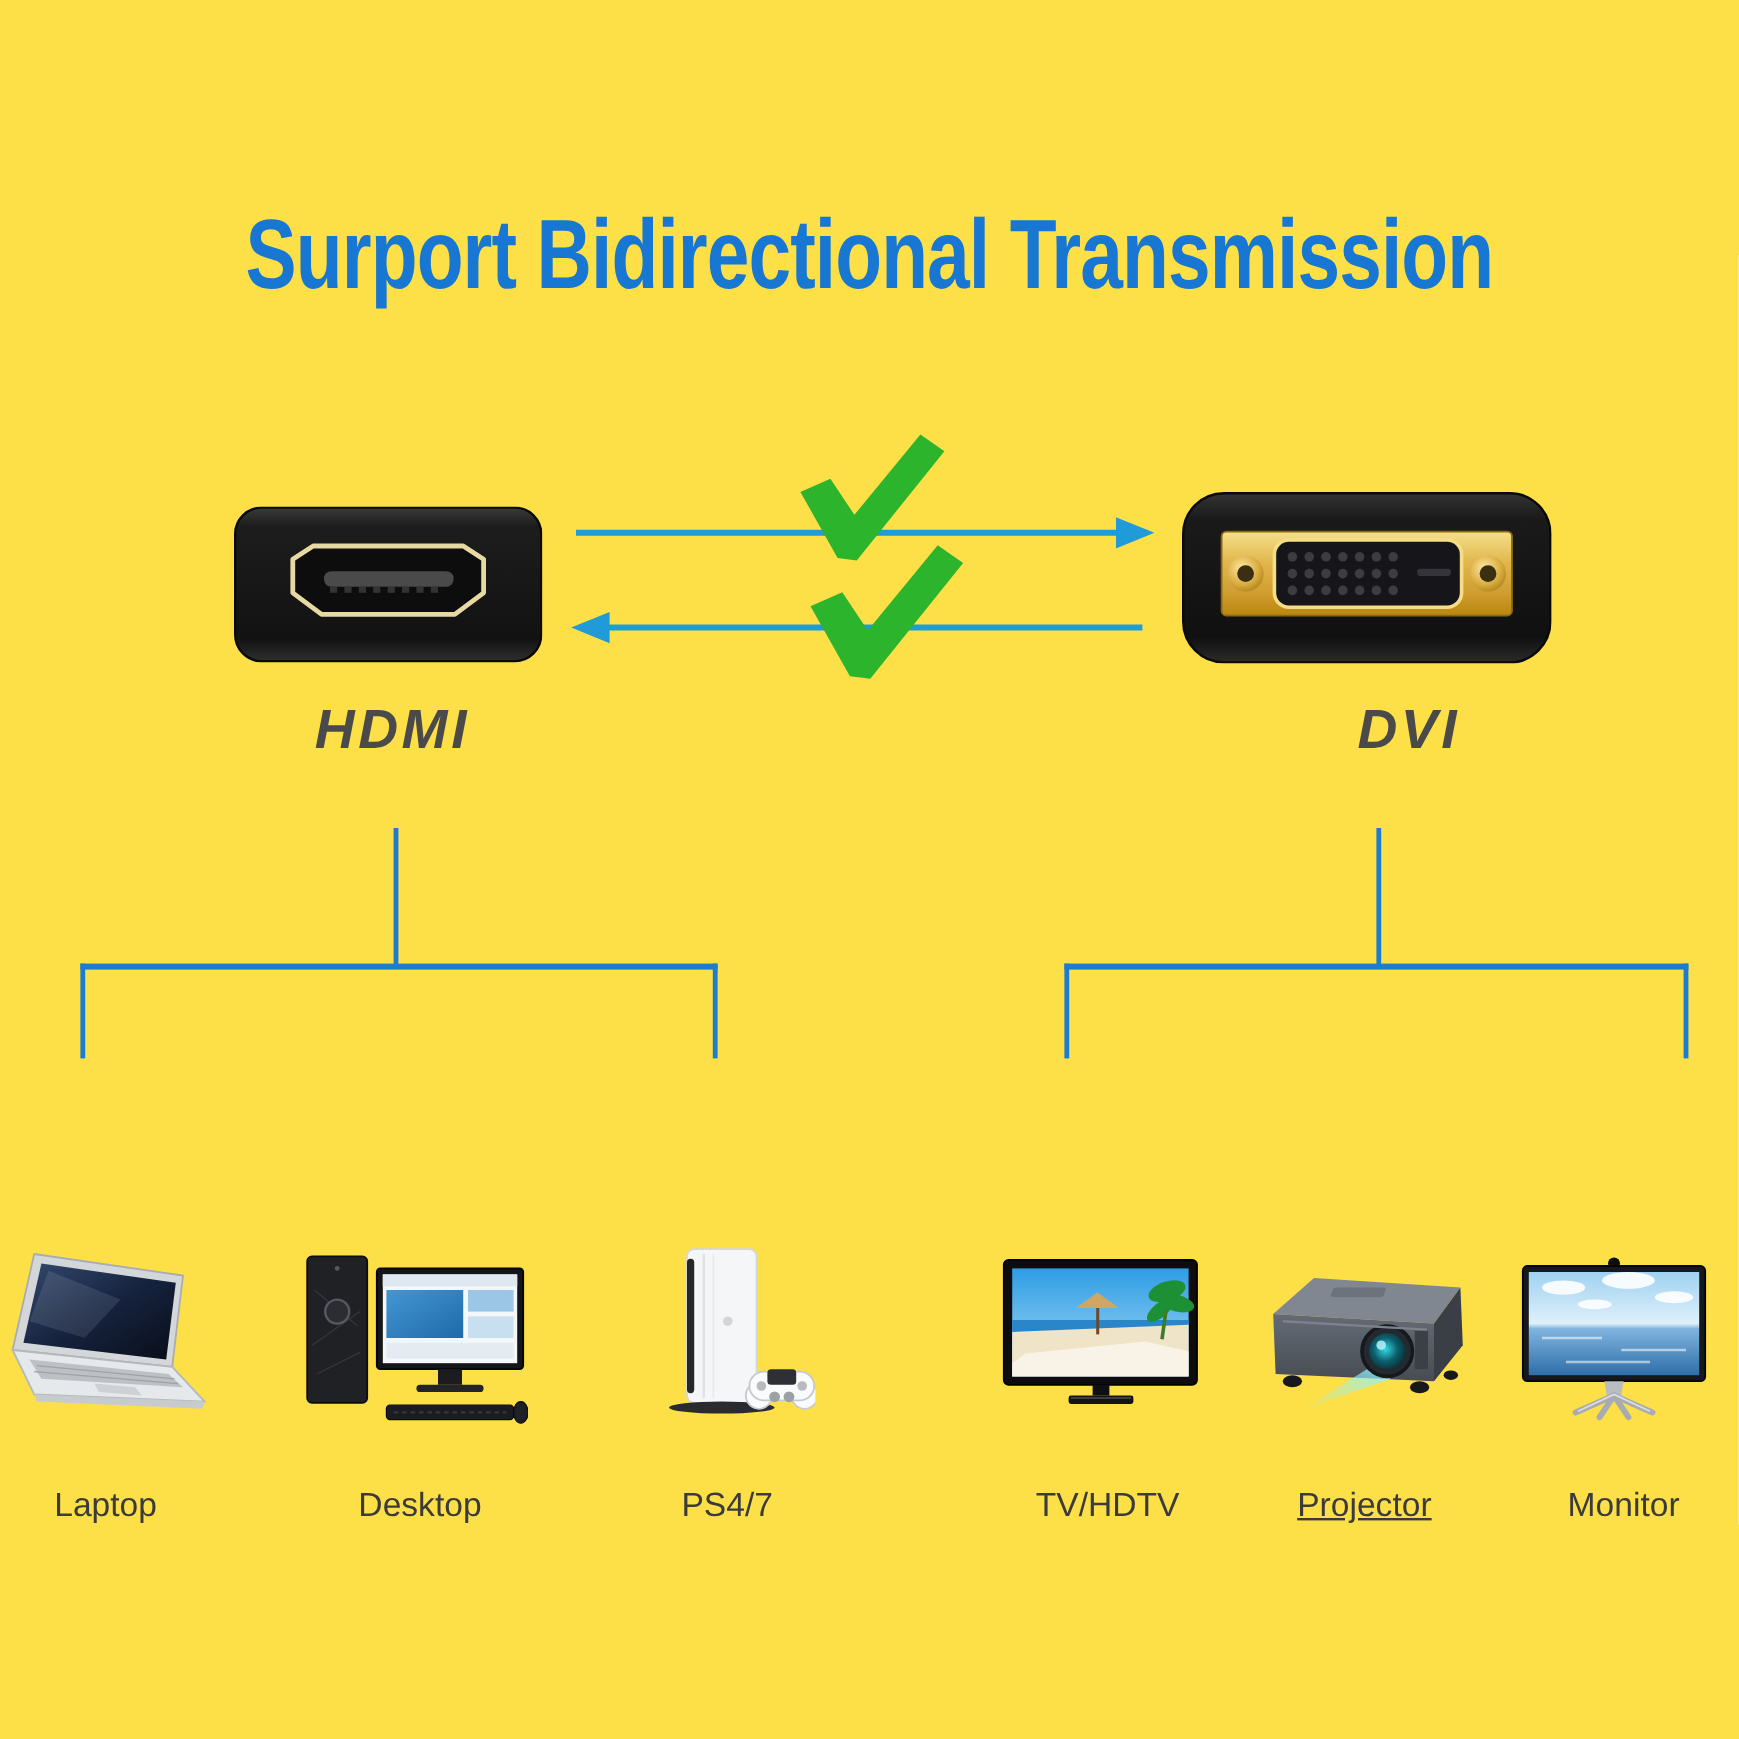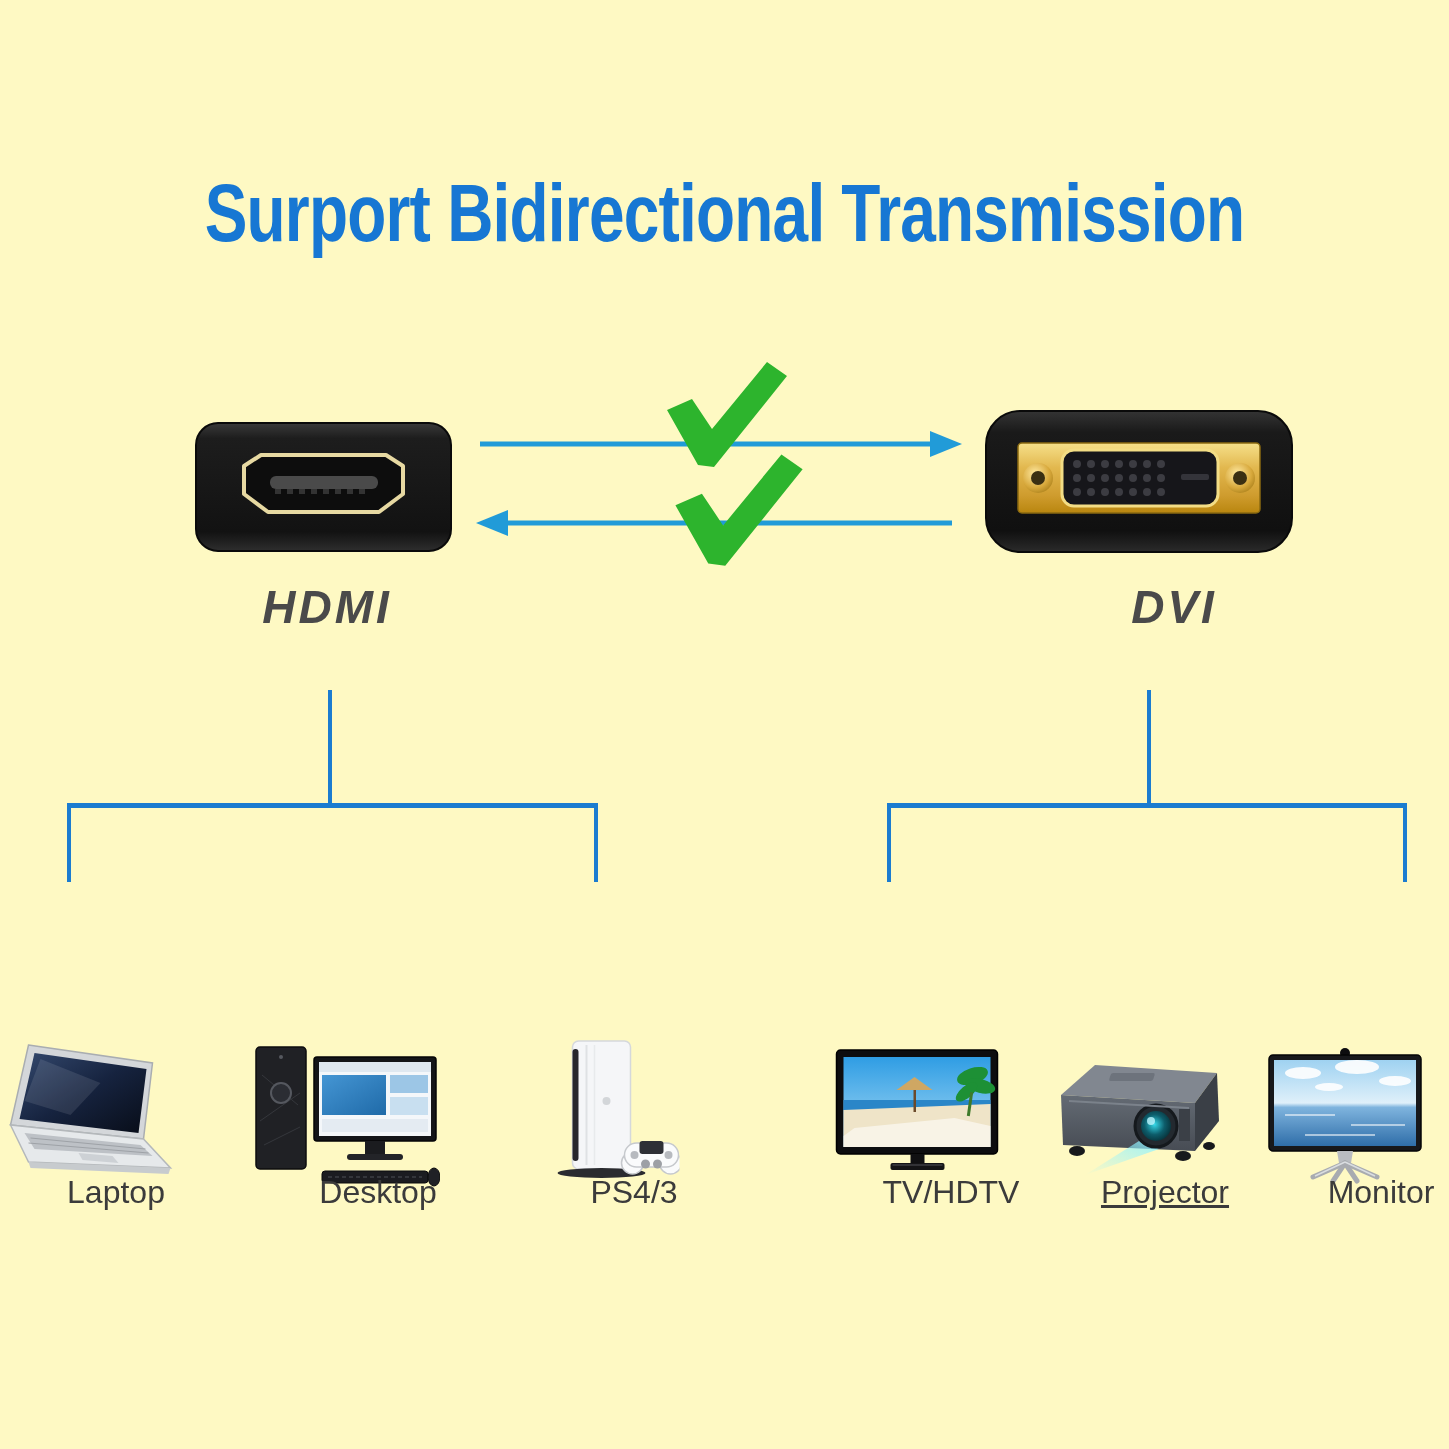--- a/index.html
+++ b/index.html
@@ -1,18 +1,18 @@
 <!DOCTYPE html>
 <html><head>
 <meta charset="utf-8">
 <style>
   html,body{margin:0;padding:0;background:#ffffff;}
   .canvas{
     position:relative;width:1449px;height:1449px;margin:0 auto;
-    background:#fef9c3;overflow:hidden;
+    background:#fde047;overflow:hidden;
     font-family:"Liberation Sans", sans-serif;
   }
   .title{
     position:absolute;left:0;top:166px;width:1449px;text-align:center;
     font-size:82px;font-weight:bold;color:#1777d3;white-space:nowrap;
     transform:scaleX(0.78);transform-origin:50% 50%;letter-spacing:-1px;
   }
   .conn{position:absolute;}
   .conn-label{
     position:absolute;top:580px;transform:translateX(-50%);
@@ -26,22 +26,22 @@
   .stem-right{left:1147px;top:690px;height:115px;}
   .bracket{
     position:absolute;height:74px;
     border-top:5px solid #1b7cd0;border-left:4px solid #1b7cd0;border-right:4px solid #1b7cd0;
   }
   .bracket-left{left:67px;top:803px;width:523px;}
   .bracket-right{left:887px;top:803px;width:512px;}
   .device{position:absolute;top:1030px;transform:translateX(-50%);text-align:center;}
   .device .art{display:flex;align-items:center;justify-content:center;height:170px;}
   .device-label{
-    position:absolute;top:1174px;transform:translateX(-50%);
-    font-size:32px;color:#3b3b3b;white-space:nowrap;margin-left:28px;
+    position:absolute;top:1238px;transform:translateX(-50%);
+    font-size:28px;color:#3b3b3b;white-space:nowrap;
   }
   .d-laptop{left:88px;}   .t-laptop{left:88px;}
   .d-desktop{left:345px;} .t-desktop{left:350px;}
   .d-ps4{left:602px;}     .t-ps4{left:606px;}
   .d-tv{left:917px;}      .t-tv{left:923px;}
   .d-proj{left:1133px;}   .t-proj{left:1137px;text-decoration:underline;}
   .d-mon{left:1345px;}    .t-mon{left:1353px;}
 </style>
 </head>
 <body>
@@ -322,18 +322,18 @@
       <g stroke="#dadde1" stroke-width="1.5">
         <line x1="80" y1="117" x2="50" y2="131"></line>
         <line x1="80" y1="117" x2="110" y2="131"></line>
       </g>
     </svg>
       </div>
   </div>
 
   <div class="device-label t-laptop">Laptop</div>
   <div class="device-label t-desktop">Desktop</div>
-  <div class="device-label t-ps4">PS4/3</div>
+  <div class="device-label t-ps4">PS4/7</div>
   <div class="device-label t-tv">TV/HDTV</div>
   <div class="device-label t-proj">Projector</div>
   <div class="device-label t-mon">Monitor</div>
 
 </div>
 
 </body></html>

